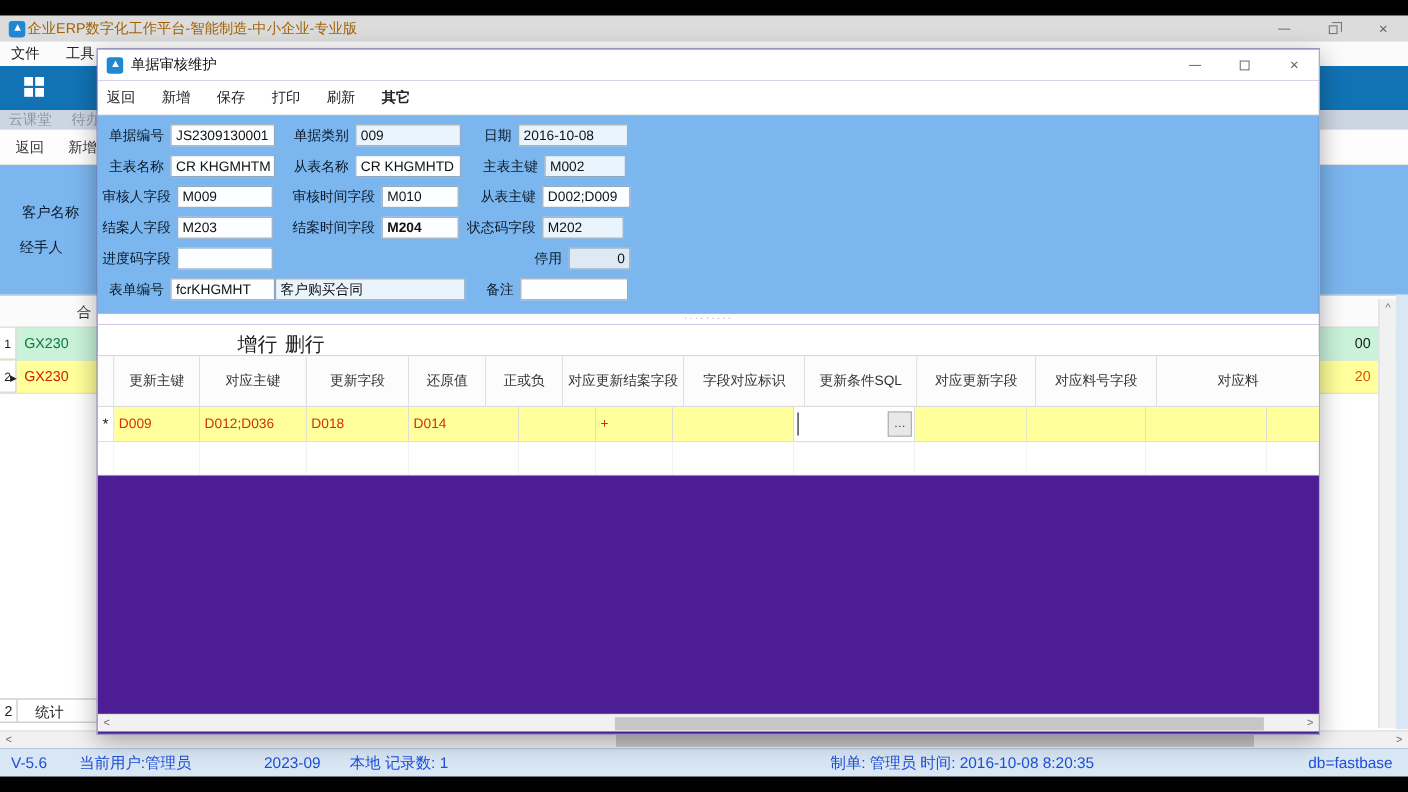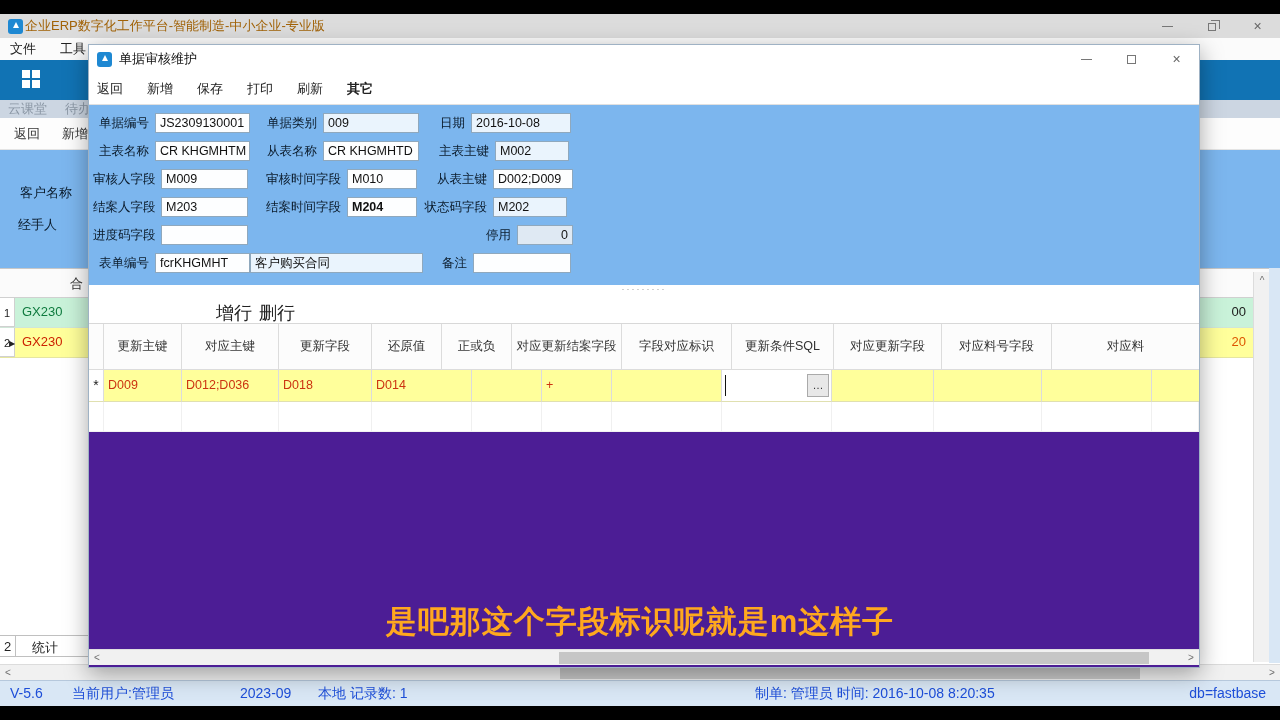--- a/index.html
+++ b/index.html
@@ -341,17 +341,16 @@
       </div>
     </div>
 
     <div class="dlg-hscroll">
       <span class="arrow" style="left:0;">&lt;</span>
       <div class="thumb"></div>
       <span class="arrow" style="right:0;">&gt;</span>
     </div>
   </div>
 
-  <div class="subtitle">是吧那这个字段标识呢就是m这样子</div>
 
   <div class="bar-top"></div>
   <div class="bar-bottom"></div>
 </div>
 
 </body></html>

